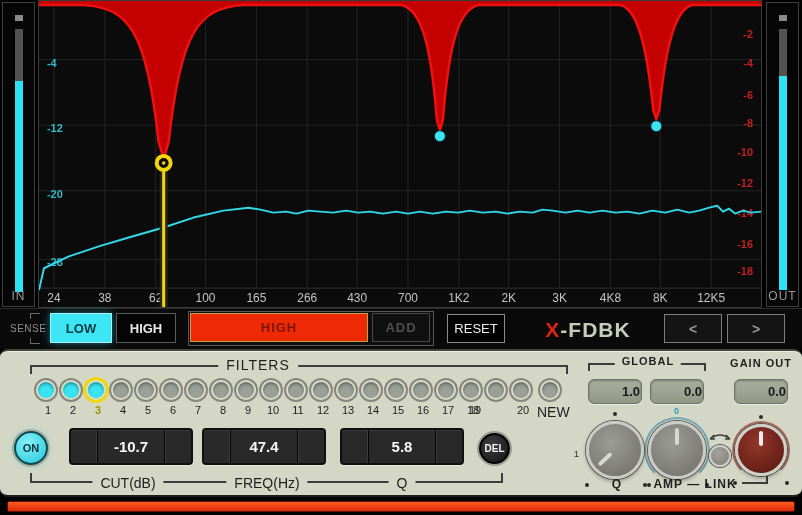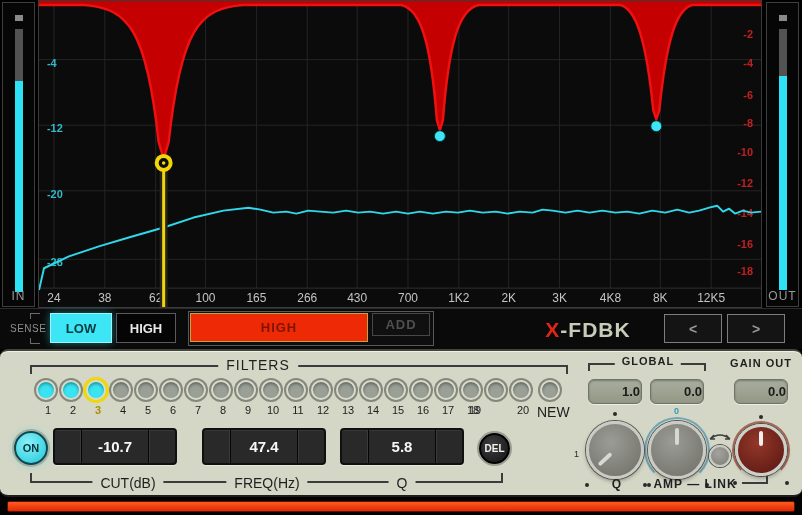--- a/index.html
+++ b/index.html
@@ -26,21 +26,21 @@
   
   .cbar { position:absolute; left:0; top:308px; width:802px; height:41px; background:#0a0a0a; border-top:1px solid #2c2c2c; }
   .cbar .flexbtn { position:absolute; display:flex; align-items:center; justify-content:center; cursor:pointer; }
   .sense { position:absolute; left:10px; top:14px; color:#8f8f8f; font-size:10px; letter-spacing:.5px; }
   .sense-c1 { position:absolute; left:30px; top:4px;  width:10px; height:6px; border-left:1px solid #6a6a6a; border-top:1px solid #6a6a6a; }
   .sense-c2 { position:absolute; left:30px; top:29px; width:10px; height:6px; border-left:1px solid #6a6a6a; border-bottom:1px solid #6a6a6a; }
   .btn-low  { left:50px;  top:4px; width:62px; height:30px; background:#3ce6f4; color:#083a42; font-weight:bold; font-size:13px; border:1px solid #a5f3fa; box-shadow:0 0 8px rgba(60,230,244,.45); }
   .btn-high { left:116px; top:4px; width:60px; height:30px; background:#050505; color:#e8e8e8; border:1px solid #5a5a5a; font-weight:bold; font-size:13px; }
   .setup-group { position:absolute; left:188px; top:2px; width:246px; height:35px; border:1px solid #585858; background:#0e0e0e; }
   .btn-setup { left:190px; top:4px; width:178px; height:29px; background:#ee2a06; border:1px solid #c2a443; color:#7e1402; font-weight:bold; font-size:13px; letter-spacing:1px; }
-  .btn-add   { left:372px; top:4px; width:58px;  height:23px; background:#101010; border:1px solid #474747; color:#4f4f4f; font-weight:bold; font-size:13px; letter-spacing:1px; }
+  .btn-add   { left:372px; top:4px; width:58px;  height:29px; background:#101010; border:1px solid #474747; color:#4f4f4f; font-weight:bold; font-size:13px; letter-spacing:1px; }
   .btn-reset { left:447px; top:5px; width:58px; height:29px; background:#020202; border:1px solid #8a8a8a; color:#ececec; font-size:13px; }
   .logo { position:absolute; left:538px; top:9px; width:100px; text-align:center; font-size:21px; font-weight:bold; color:#c7ccb9; letter-spacing:1px; }
   .logo-x { color:#e02518; }
   .btn-prev { left:664px; top:5px; width:58px; height:29px; background:#141414; border:1px solid #7d7d7d; color:#9a9a9a; font-size:14px; font-weight:bold; }
   .btn-next { left:727px; top:5px; width:58px; height:29px; background:#141414; border:1px solid #7d7d7d; color:#9a9a9a; font-size:14px; font-weight:bold; }
   
   .panel { position:absolute; left:0; top:349px; width:802px; height:148px; background:#d4d7c6;
            border-top:2px solid #41453c; border-bottom:2px solid #1d1d1d; box-shadow: inset 0 1px 0 #eef0e3; border-radius: 8px; }
   .filters-bracket { position:absolute; left:30px; top:14px; width:538px; height:9px;
                      border-top:2px solid #3c3c3c; border-left:2px solid #3c3c3c; border-right:2px solid #3c3c3c; }
@@ -55,21 +55,21 @@
   .on-btn { position:absolute; left:14px; top:80px; width:34px; height:34px; border-radius:50%;
             background:radial-gradient(circle at 40% 35%, #8af1fa, #22c6d8); border:2px solid #0d4750;
             box-shadow:0 0 0 2px #a8ada0, 0 0 7px rgba(50,220,240,.55);
             display:flex; align-items:center; justify-content:center; color:#06363e; font-weight:bold; font-size:11px; cursor:pointer; }
   .del-btn { position:absolute; left:479px; top:82px; width:31px; height:31px; border-radius:50%;
              background:radial-gradient(circle at 40% 35%, #3e3e3e, #131313); border:2px solid #000;
              box-shadow:0 0 0 2px #9aa091; display:flex; align-items:center; justify-content:center;
              color:#f2f2f2; font-weight:bold; font-size:10px; cursor:pointer; }
   .val-group { position:absolute; top:77px; height:37px; width:124px; background:#292929; border:2px solid #101010;
                border-radius:4px; display:flex; box-shadow:0 1px 0 rgba(255,255,255,.4), inset 0 1px 0 rgba(255,255,255,.07); }
-  .vg-cut  { left:53px; }  .vg-freq { left:202px; }  .vg-q { left:340px; }
+  .vg-cut  { left:69px; }  .vg-freq { left:202px; }  .vg-q { left:340px; }
   .val-side-l { width:27px; border-right:1px solid #050505; box-shadow:inset -1px 0 0 #3a3a3a; cursor:pointer; }
   .val-side-r { width:27px; border-left:1px solid #050505; box-shadow:inset 1px 0 0 #3a3a3a; cursor:pointer; }
   .val-center { flex:1; display:flex; align-items:center; justify-content:center; color:#f7f7f7; font-size:15px; font-weight:bold; }
   .ctl-bracket { position:absolute; left:30px; top:122px; width:473px; height:10px;
                  border-left:2px solid #3c3c3c; border-right:2px solid #3c3c3c; border-bottom:2px solid #3c3c3c; }
   .ctl-label { position:absolute; top:124px; transform:translateX(-50%); background:#d4d7c6; padding:0 8px;
                font-size:14px; color:#1f1f1f; white-space:nowrap; }
   .lbl-cut { left:128px; } .lbl-freq { left:267px; } .lbl-q { left:402px; }
   
   .global-bracket { position:absolute; left:588px; top:12px; width:118px; height:8px;
@@ -210,20 +210,21 @@
 
   <div class="cbar">
     <div class="sense">SENSE</div>
     <div class="sense-c1"></div>
     <div class="sense-c2"></div>
     <div class="flexbtn btn-low">LOW</div>
     <div class="flexbtn btn-high">HIGH</div>
     <div class="setup-group"></div>
     <div class="flexbtn btn-setup">HIGH</div>
     <div class="flexbtn btn-add">ADD</div>
+    <div class="flexbtn btn-reset">RESET</div>
     <div class="logo"><span class="logo-x">X</span><span>-FDBK</span></div>
     <div class="flexbtn btn-prev">&lt;</div>
     <div class="flexbtn btn-next">&gt;</div>
   </div>
 
   <div class="panel">
     <div class="filters-bracket"></div>
     <div class="filters-title">FILTERS</div>
     <div id="filters-row">
         <div class="fbtn on" style="left: 36px;"></div>

